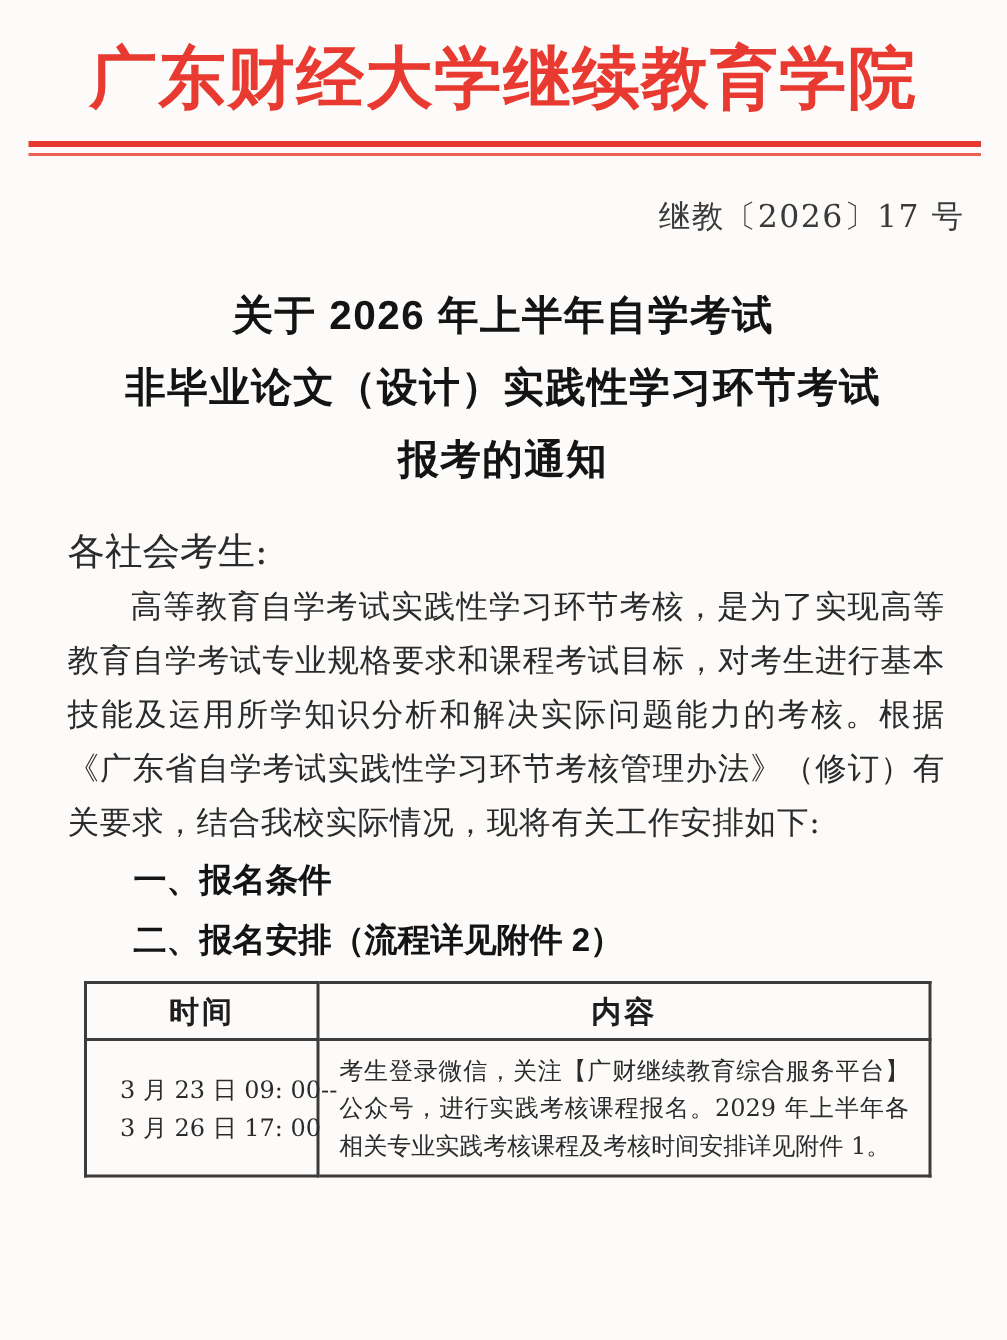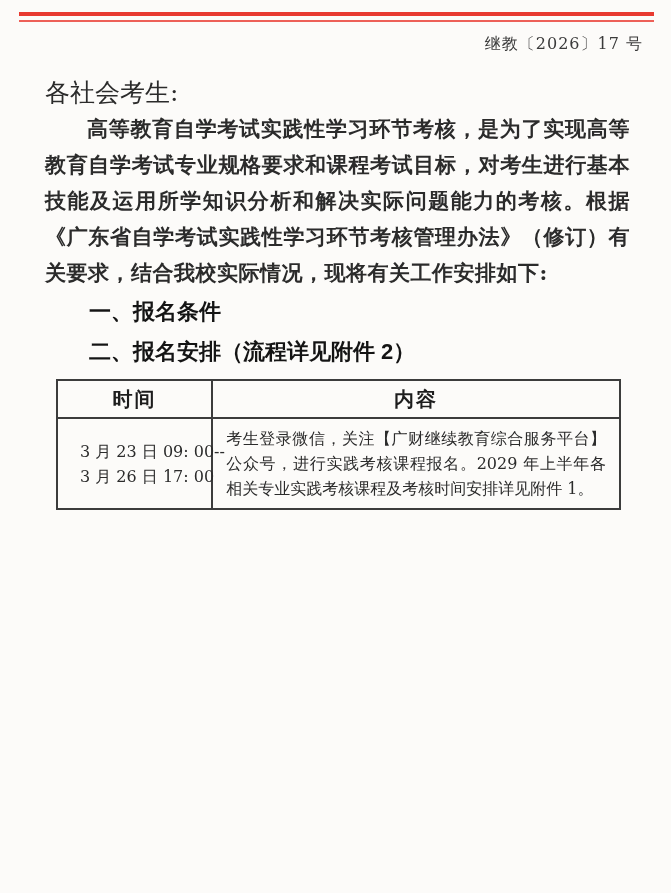--- a/index.html
+++ b/index.html
@@ -21,23 +21,23 @@
     letter-spacing: 1px;
     line-height: 60px;
     font-family: "DejaVu Serif", serif;
     white-space: nowrap;
   }
   .rule-wrap { margin: 12px 17px 0 19px; }
   .rule-thick { height: 4px; background: #e83a30; }
   .rule-thin  { height: 2px; background: #e83a30; opacity: .8; margin-top: 4px; }
 
   .doc-number {
-    margin: 12px 28px 0 0;
+    margin: 26px 28px 0 0;
     text-align: right;
-    font-size: 16px;
+    font-size: 21px;
     color: #3a3a3a;
     letter-spacing: 1px;
   }
 
   .notice-title {
     margin-top: 28px;
     text-align: center;
     font-family: "Liberation Sans", sans-serif;
     font-weight: 700;
     font-size: 27px;
@@ -51,21 +51,20 @@
     font-size: 25px;
     line-height: 36px;
   }
   .para {
     margin: 0 41px 0 45px;
     font-size: 21px;
     line-height: 36px;
     text-align: justify;
     text-indent: 2em;
     letter-spacing: .5px;
-    font-weight: bold;
   }
   .section-heading {
     margin: 2px 41px 0 45px;
     text-indent: 2em;
     font-family: "Liberation Sans", sans-serif;
     font-weight: 700;
     font-size: 22px;
     line-height: 38px;
     color: #141414;
   }
@@ -102,28 +101,34 @@
     line-height: 25px;
     text-align: justify;
     color: #2b2b2b;
   }
 </style>
 </head>
 <body>
 
 <div class="page">
 
+  <div class="letterhead">广东财经大学继续教育学院</div>
 
   <div class="rule-wrap">
     <div class="rule-thick"></div>
     <div class="rule-thin"></div>
   </div>
 
   <div class="doc-number">继教〔2026〕17 号</div>
 
+  <div class="notice-title">
+    <div>关于 2026 年上半年自学考试</div>
+    <div>非毕业论文（设计）实践性学习环节考试</div>
+    <div>报考的通知</div>
+  </div>
 
   <div class="salutation">各社会考生:</div>
 
   <div class="para">高等教育自学考试实践性学习环节考核，是为了实现高等教育自学考试专业规格要求和课程考试目标，对考生进行基本技能及运用所学知识分析和解决实际问题能力的考核。根据《广东省自学考试实践性学习环节考核管理办法》（修订）有关要求，结合我校实际情况，现将有关工作安排如下:</div>
 
   <div class="section-heading">一、报名条件</div>
 
 
   <div class="section-heading">二、报名安排（流程详见附件 2）</div>
 

